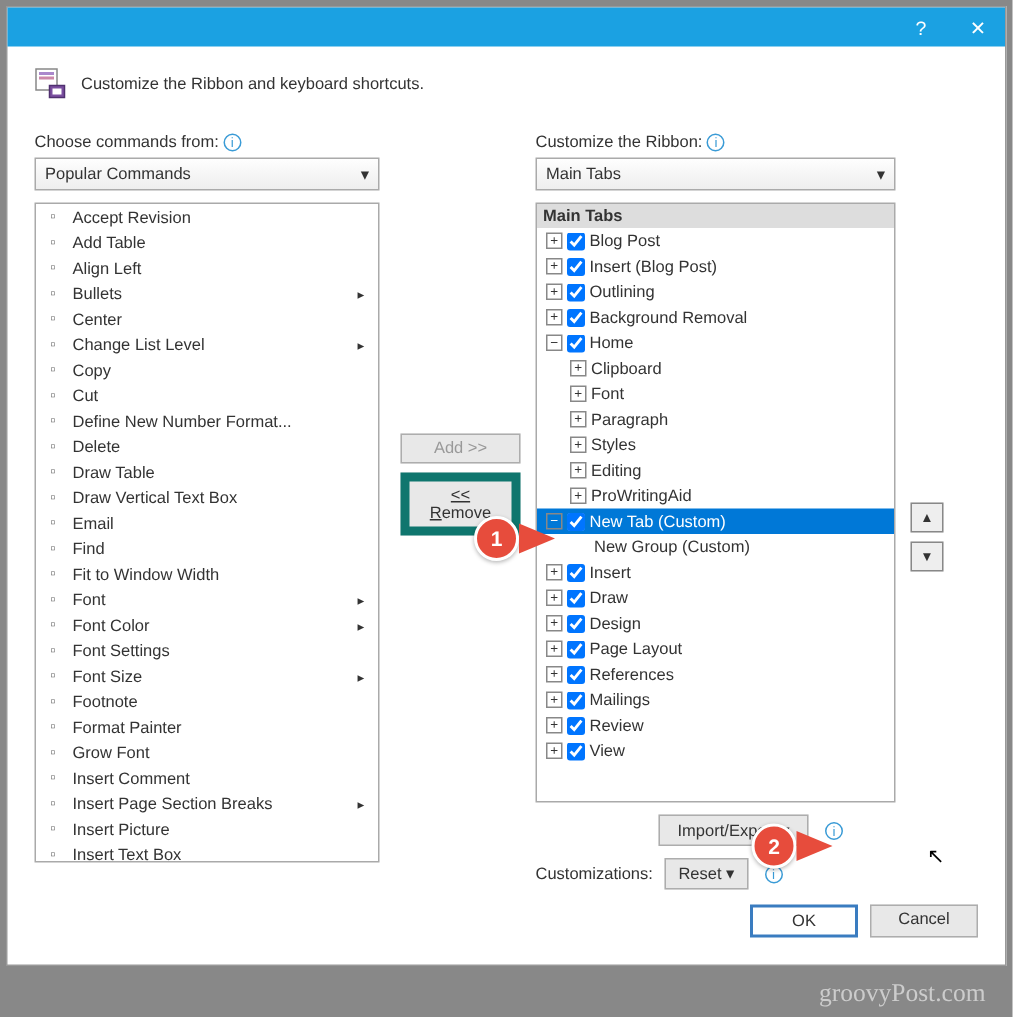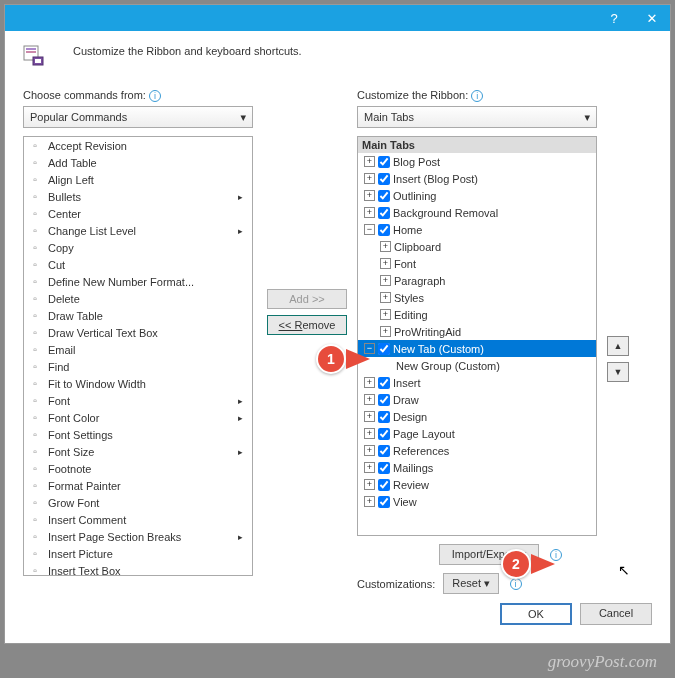--- a/index.html
+++ b/index.html
@@ -1,21 +1,21 @@
 <!DOCTYPE html>
 <html><head>
 <meta charset="utf-8">
 <style>
 *{box-sizing:border-box;margin:0;padding:0;font-family:"Segoe UI",Tahoma,sans-serif;font-size:11px;color:#333}
 body{background:#888;width:675px;height:678px;position:relative;overflow:hidden}
 .win{position:absolute;left:4px;top:4px;width:667px;height:640px;background:#fff;border:1px solid #999}
 .titlebar{height:26px;background:#1ba1e2;display:flex;justify-content:flex-end;align-items:center;padding:0 8px;gap:18px}
 .tb-btn{width:20px;height:20px;display:flex;align-items:center;justify-content:center;color:#fff;font-size:13px;cursor:default}
 .body{padding:14px 18px 10px 18px}
-.hdr{display:flex;gap:28px;margin-bottom:16px}
+.hdr{display:flex;align-items:center;gap:9px;margin-bottom:16px}
 .hdr-ico{width:22px;height:22px;position:relative}
 .hdr-ico svg{width:22px;height:22px}
 .lbl{display:block;margin-bottom:4px}
 .info{display:inline-block;width:12px;height:12px;border:1px solid #3a9bd6;border-radius:50%;color:#3a9bd6;font-size:9px;text-align:center;line-height:10px;margin-left:3px}
 .combo{width:230px;height:22px;border:1px solid #aaa;background:linear-gradient(#fefefe,#eee);display:flex;align-items:center;justify-content:space-between;padding:0 6px}
 .cols{display:flex;gap:14px;margin-top:22px}
 .col-l{width:230px}
 .col-m{width:76px;padding-top:200px}
 .col-r{flex:1}
 .listbox{border:1px solid #aaa;height:440px;overflow-y:scroll;overflow-x:hidden;background:#fff;position:relative}
@@ -35,21 +35,21 @@
 .lvl1{padding-left:6px}.lvl2{padding-left:22px}
 .side-btns{position:absolute;right:-32px;top:200px;display:flex;flex-direction:column;gap:6px}
 .tree-wrap{position:relative;width:240px}
 .sq-btn{width:22px;height:20px;border:1px solid #888;background:#eee;display:flex;align-items:center;justify-content:center;font-size:9px}
 .tab-btns{display:flex;gap:6px;margin-top:6px}
 .tab-btns .btn{min-width:72px;font-size:11px}
 .row{display:flex;align-items:center;gap:8px;margin-top:8px}
 .footer{position:absolute;bottom:18px;right:18px;display:flex;gap:8px}
 .footer .btn{min-width:72px}
 .footer .btn.ok{border:2px solid #3a7cc0;background:#fff}
-.watermark{position:absolute;right:18px;bottom:6px;font-size:17px;color:#ccc;font-style:italic;font-family:Georgia,serif}
+.watermark{position:absolute;right:18px;bottom:6px;font-size:17px;color:#ccc;font-family:Georgia,serif}
 .callout{position:absolute;width:30px;height:30px;border-radius:50%;background:#e74c3c;color:#fff;font-size:14px;font-weight:600;display:flex;align-items:center;justify-content:center;border:2px solid #fff;box-shadow:0 1px 3px rgba(0,0,0,.3)}
 .callout-arr{position:absolute;width:0;height:0;border-top:10px solid transparent;border-bottom:10px solid transparent;border-left:24px solid #e74c3c}
 .cursor{position:absolute;font-size:14px;color:#000}
 </style>
 </head>
 <body>
 
 <div class="win">
   <div class="titlebar">
     <div class="tb-btn">?</div>
@@ -186,21 +186,21 @@
             </div>
             <div class="li">
               <span class="ico">▫</span>
               <span>Insert Text Box</span>
             </div>
           </div>
       </div>
 
       <div class="col-m">
         <div class="btn mid-btn dis">Add &gt;&gt;</div>
-        <div class="btn mid-btn" style="border:1px solid #0f766e"><span style="text-decoration:underline">&lt;&lt; R</span>emove</div>
+        <div class="btn mid-btn" style="border:6px solid #0f766e"><span style="text-decoration:underline">&lt;&lt; R</span>emove</div>
       </div>
 
       <div class="col-r">
         <span class="lbl"><span>Customize the Ribbon:</span><span class="info">i</span></span>
         <div class="combo" style="width:240px">
           <span>Main Tabs</span>
             <span>▾</span>
         </div>
         <div style="height:8px"></div>
         <div class="tree-wrap">

